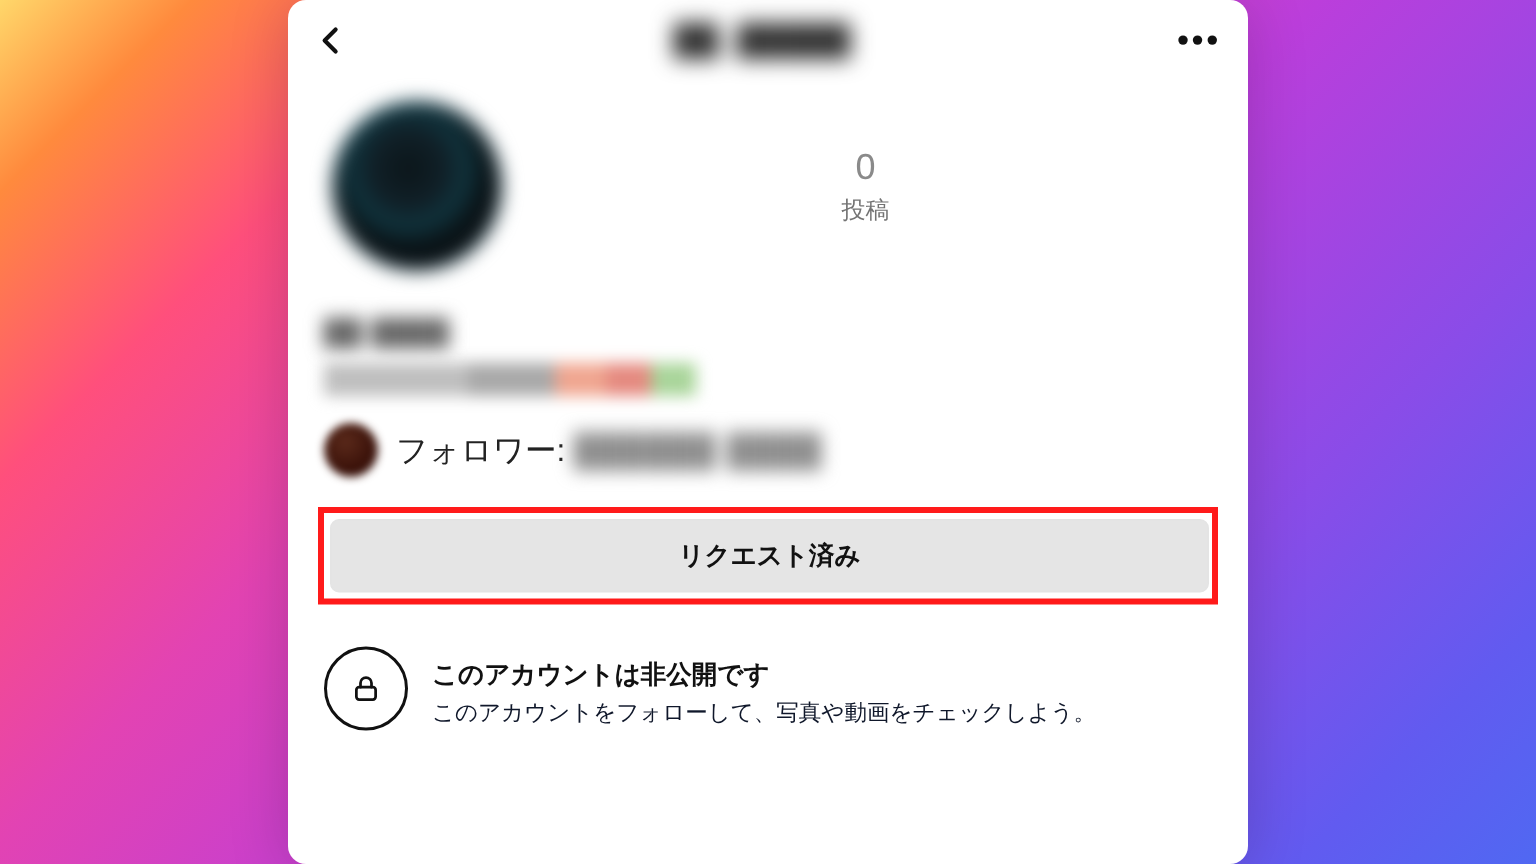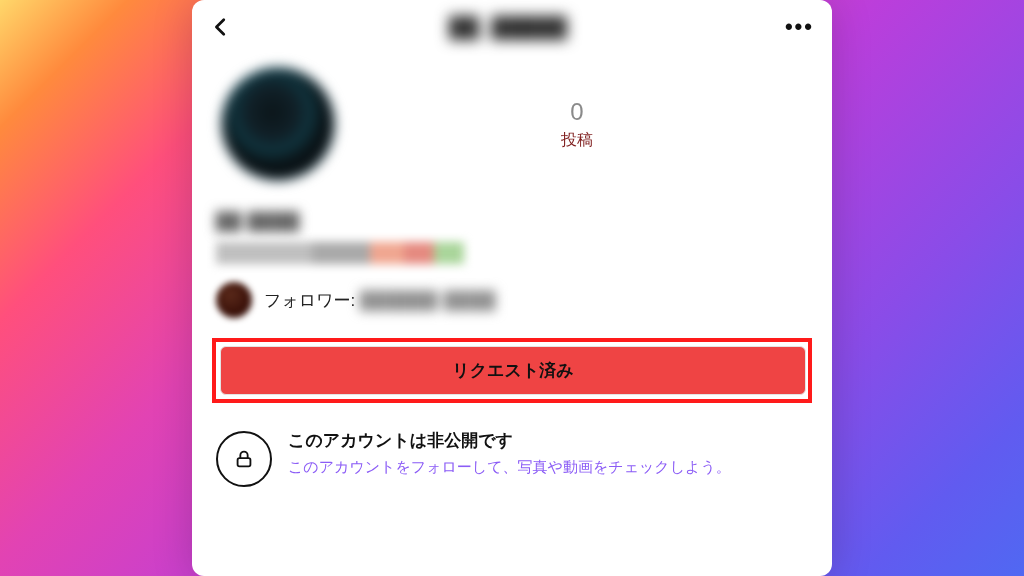--- a/index.html
+++ b/index.html
@@ -80,21 +80,21 @@
   .stat .n {
     display: block;
     font-size: 24px;
     font-weight: 400;
     color: #8a8a8a;
     margin-bottom: 4px;
   }
   .stat .lbl {
     display: block;
     font-size: 16px;
-    color: #7f1d1d;
+    color: #737373;
   }
 
   .name-block {
     padding: 22px 4px 0 4px;
   }
   .display-name {
     font-size: 17px;
     font-weight: 700;
     color: #5a5a5a;
     filter: blur(6px);
@@ -113,21 +113,21 @@
   .bio-blur .b2 { width: 58px; background:#a9a9a9; }
   .bio-blur .b3 { width: 34px; background:#f0a690; }
   .bio-blur .b4 { width: 30px; background:#e58a80; }
   .bio-blur .b5 { width: 30px; background:#a9d59a; }
 
   .followers-row {
     display: flex;
     align-items: center;
     gap: 12px;
     padding: 18px 4px 0 4px;
-    font-size: 17px;
+    font-size: 21px;
     color: #222;
   }
   .followers-avatar {
     width: 36px; height: 36px; border-radius: 50%;
     background: radial-gradient(circle at 40% 35%, #5b2a1b 0%, #3a1109 60%, #2a0b06 100%);
     filter: blur(3px);
     flex: 0 0 auto;
   }
   .followers-row .names {
     color:#888;
@@ -135,55 +135,55 @@
     letter-spacing: 1px;
   }
 
   .request-wrap {
     margin: 20px 0 0 0;
     padding: 4px;
     border: 4px solid #ff1a1a;
   }
   .request-btn {
     width: 100%;
-    background: #ef4444;
+    background: #e5e5e5;
     border: 1px solid #e4e4e4;
     border-radius: 6px;
     padding: 12px 0;
     font-size: 17px;
     font-weight: 800;
     color: #111;
     text-align: center;
     cursor: pointer;
   }
 
   .private-block {
     display: flex;
-    align-items: flex-start;
+    align-items: flex-end;
     gap: 16px;
     padding: 26px 4px 0 4px;
   }
   .lock-circle {
     width: 52px; height: 52px;
     border: 2px solid #111;
     border-radius: 50%;
     display: flex; align-items: center; justify-content: center;
     flex: 0 0 auto;
     margin-top: 2px;
   }
   .lock-circle svg { width: 22px; height: 22px; }
   .private-text .t {
     font-size: 17px;
     font-weight: 800;
     color: #111;
     margin-bottom: 4px;
   }
   .private-text .s {
     font-size: 15px;
-    color: #8b5cf6;
+    color: #0f172a;
     line-height: 1.45;
   }
 </style>
 </head>
 <body>
 
 <div class="bg">
   <div class="card">
 
     <div class="titlebar">

